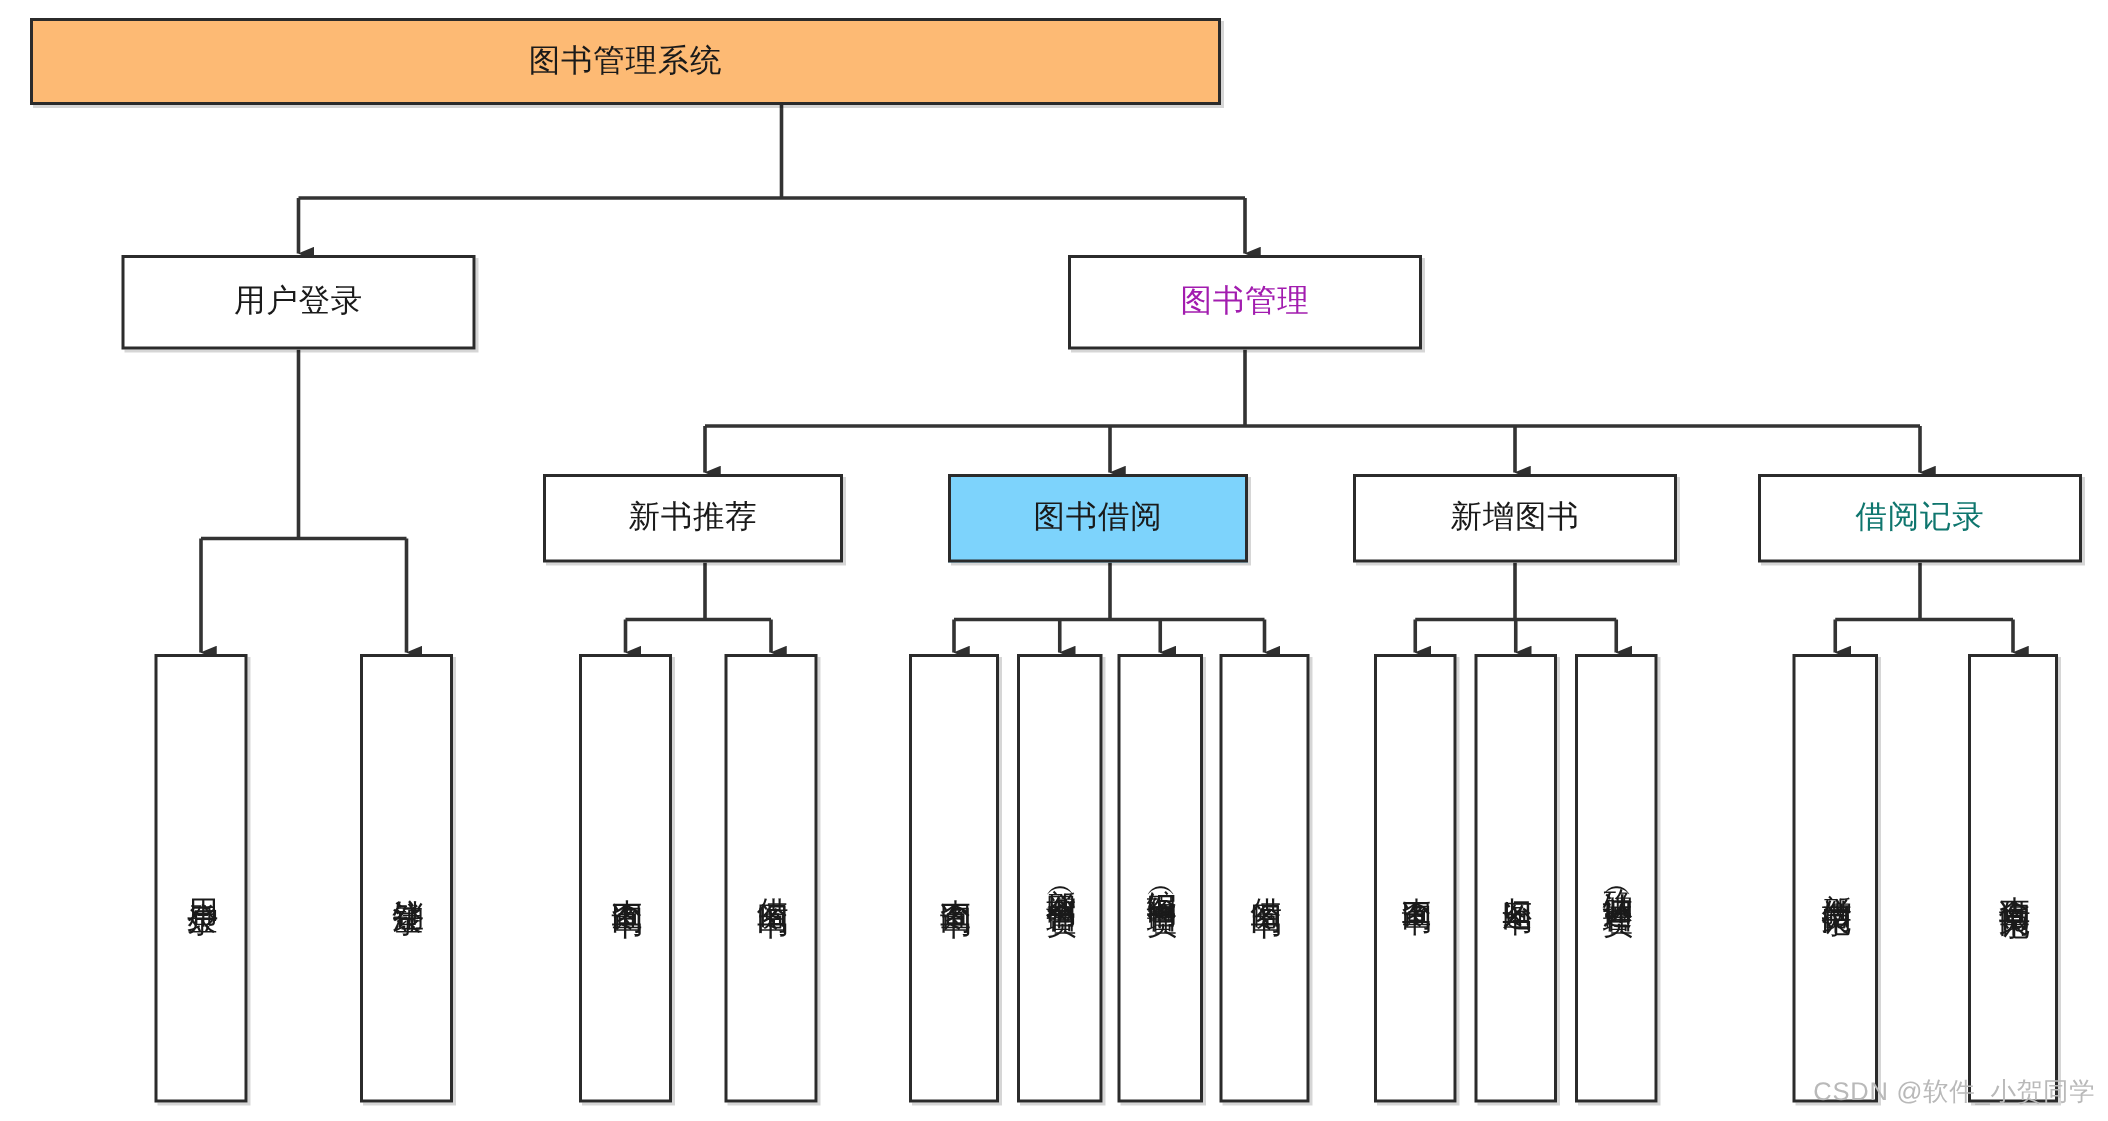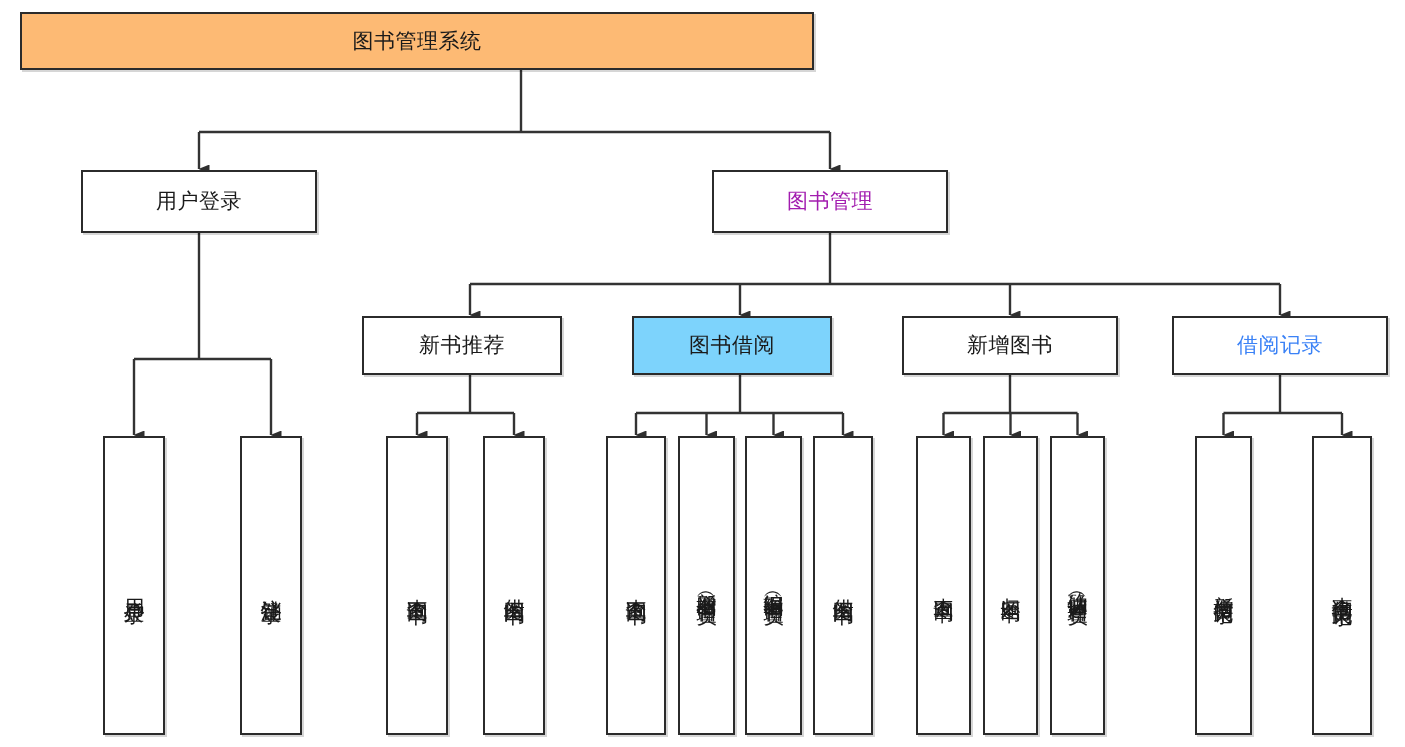--- a/index.html
+++ b/index.html
@@ -127,21 +127,21 @@
       <div class="node-box" style="left: 362px; top: 316px; width: 200px; height: 59px; border-color: rgb(43, 43, 43); background: rgb(255, 255, 255);">
         <span class="node-label" style="color: rgb(26, 26, 26);">新书推荐</span>
       </div>
       <div class="node-box" style="left: 632px; top: 316px; width: 200px; height: 59px; border-color: rgb(43, 43, 43); background: #7dd3fc; align-items: center;">
         <span class="node-label" style="color: rgb(26, 26, 26);">图书借阅</span>
       </div>
       <div class="node-box" style="left: 902px; top: 316px; width: 216px; height: 59px; border-color: rgb(43, 43, 43); background: rgb(255, 255, 255);">
         <span class="node-label" style="color: rgb(26, 26, 26);">新增图书</span>
       </div>
       <div class="node-box" style="left: 1172px; top: 316px; width: 216px; height: 59px; border-color: rgb(43, 43, 43); background: rgb(255, 255, 255);">
-        <span class="node-label" style="color: #3b82f6;">借阅记录</span>
+        <span class="node-label" style="color: #0f766e;">借阅记录</span>
       </div>
       <div class="node-box vertical" style="left: 103px; top: 436px; width: 62px; height: 299px; border-color: rgb(43, 43, 43); background: rgb(255, 255, 255);">
         <span class="node-label" style="color: rgb(26, 26, 26);">用户登录</span>
       </div>
       <div class="node-box vertical" style="left: 240px; top: 436px; width: 62px; height: 299px; border-color: rgb(43, 43, 43); background: rgb(255, 255, 255);">
         <span class="node-label" style="color: rgb(26, 26, 26);">注销登录</span>
       </div>
       <div class="node-box vertical" style="left: 386px; top: 436px; width: 62px; height: 299px; border-color: rgb(43, 43, 43); background: rgb(255, 255, 255);">
         <span class="node-label" style="color: rgb(26, 26, 26);">查询图书</span>
       </div>
@@ -170,13 +170,14 @@
         <span class="node-label" style="color: rgb(26, 26, 26);">确认归还（管理员）</span>
       </div>
       <div class="node-box vertical narrow" style="left: 1195px; top: 436px; width: 57px; height: 299px; border-color: rgb(43, 43, 43); background: rgb(255, 255, 255);">
         <span class="node-label" style="color: rgb(26, 26, 26);">新增借阅记录</span>
       </div>
       <div class="node-box vertical" style="left: 1312px; top: 436px; width: 60px; height: 299px; border-color: rgb(43, 43, 43); background: rgb(255, 255, 255);">
         <span class="node-label" style="color: rgb(26, 26, 26);">查询借阅记录</span>
       </div>
     </div>
 
+  <div id="watermark">CSDN @软件_小贺同学</div>
 </div>
 
 </body></html>

